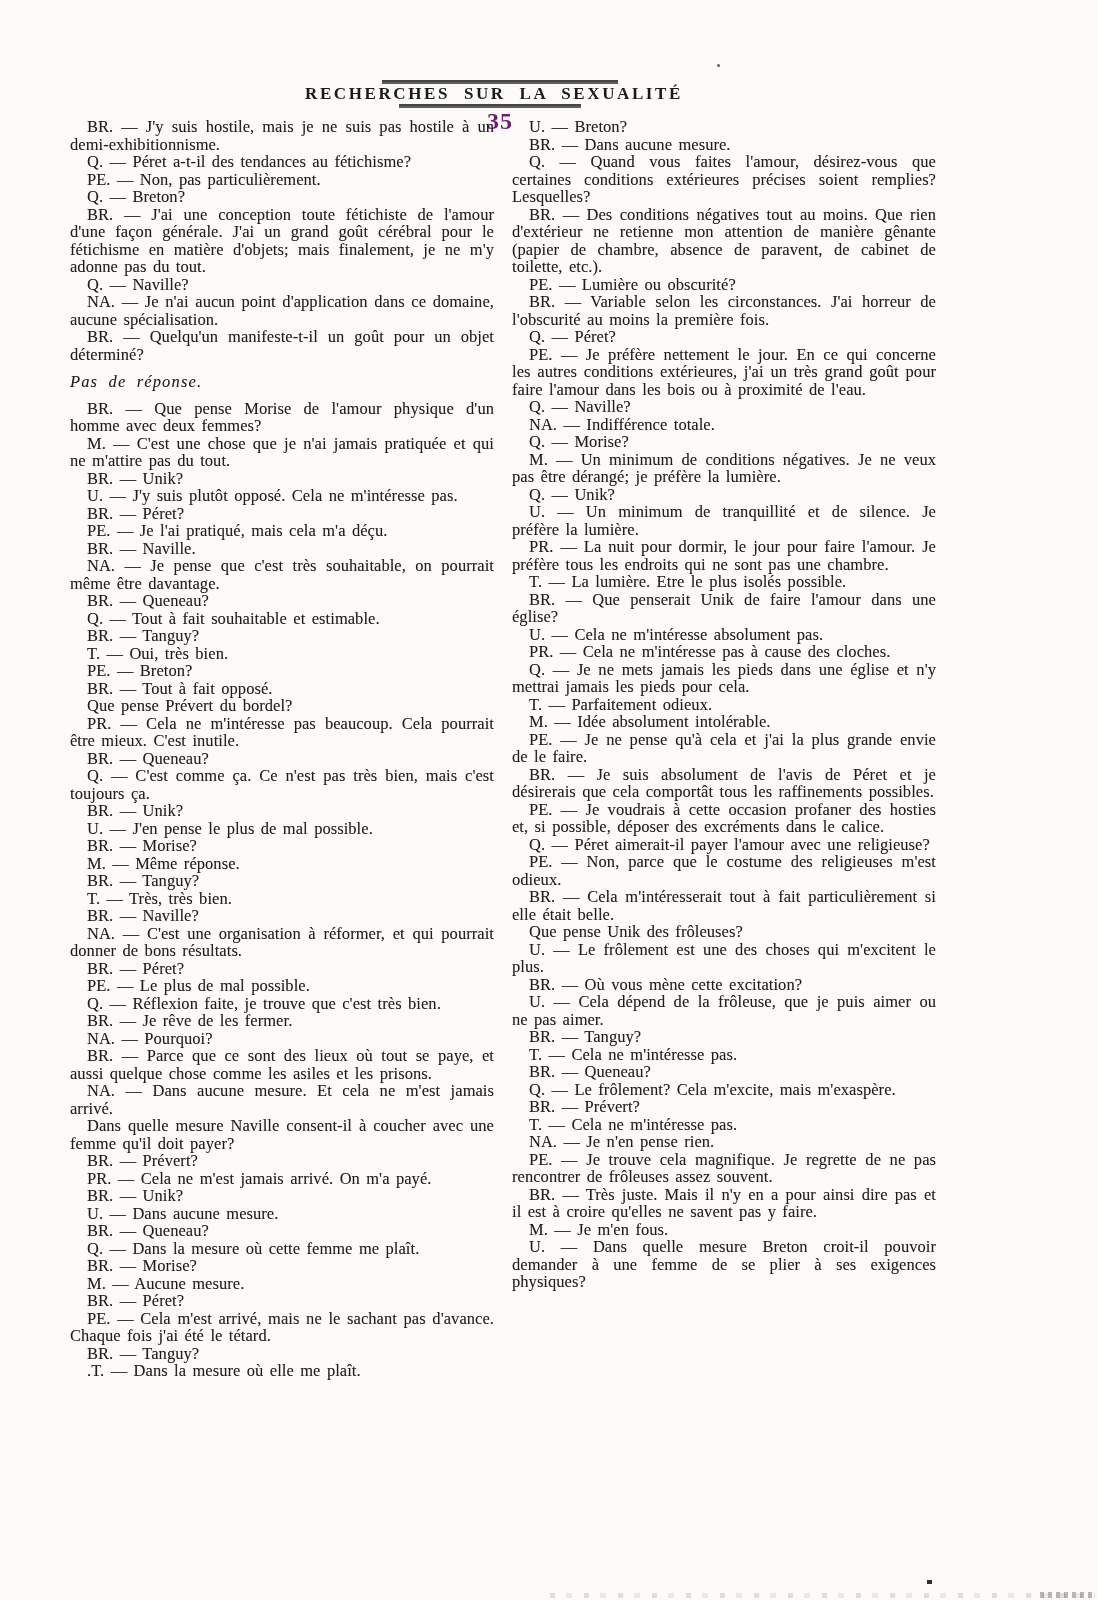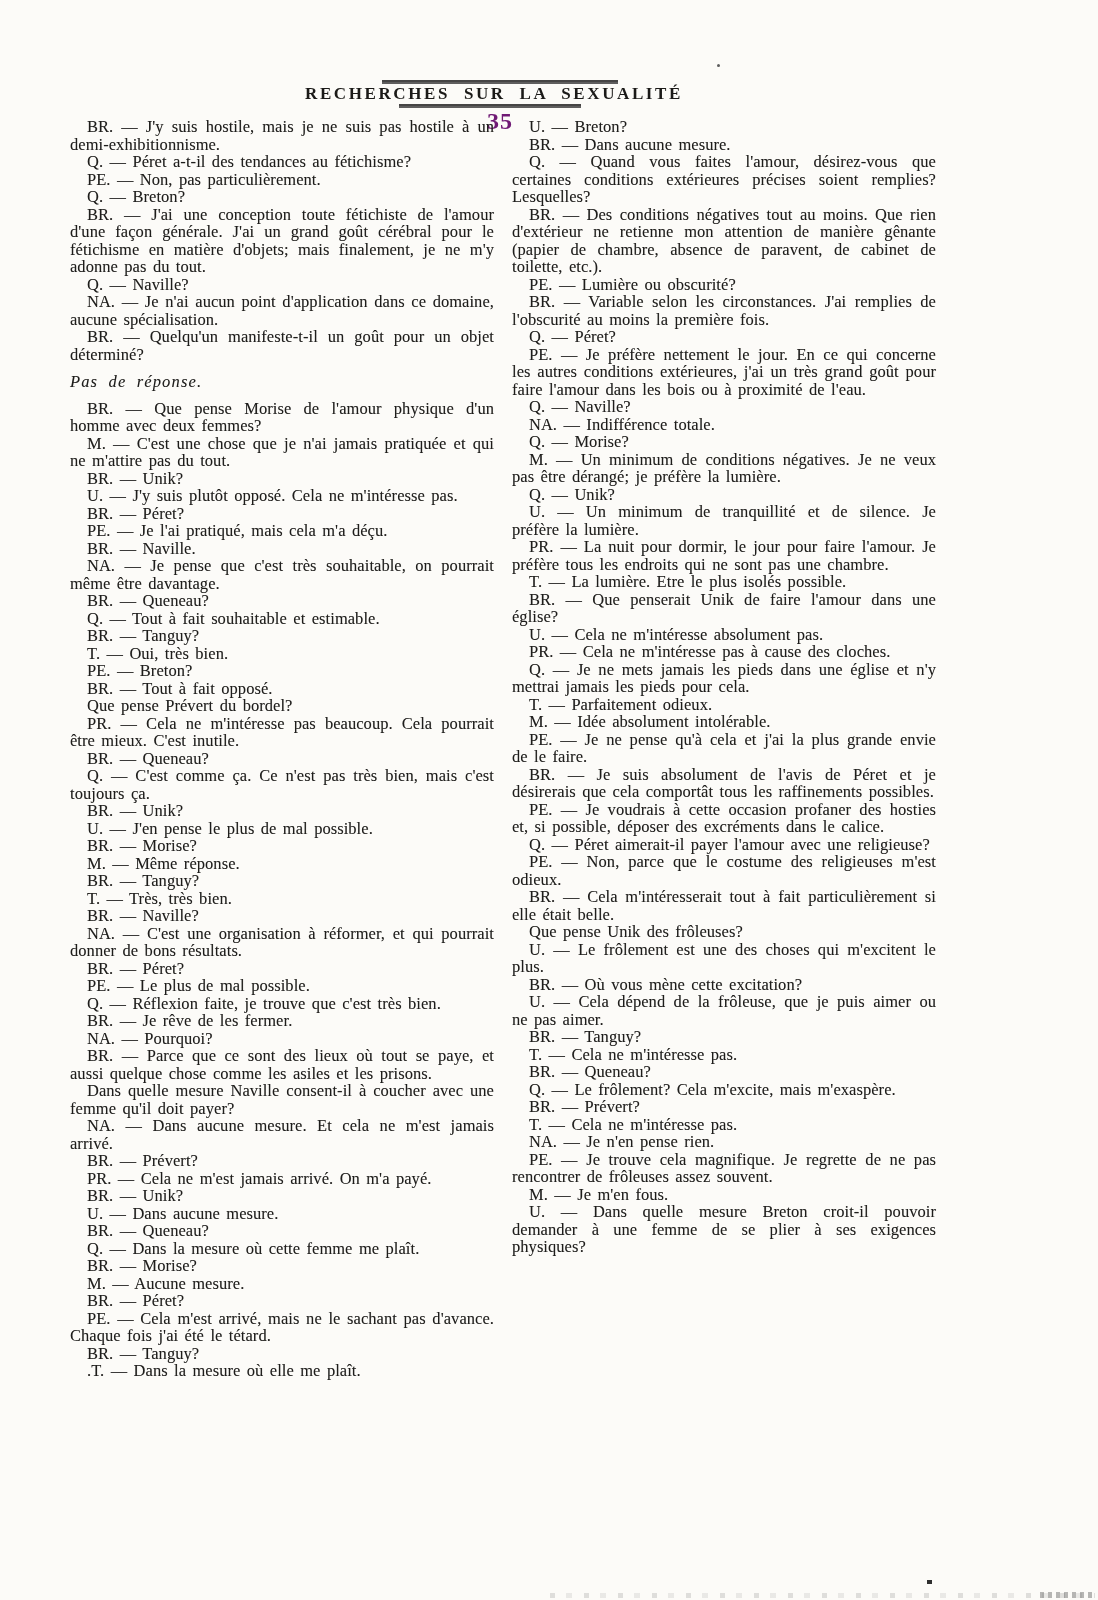--- a/index.html
+++ b/index.html
@@ -142,42 +142,42 @@
         <p class="para">BR. — Tanguy?</p>
         <p class="para">T. — Très, très bien.</p>
         <p class="para">BR. — Naville?</p>
         <p class="para">NA. — C'est une organisation à réformer, et qui pourrait donner de bons résultats.</p>
         <p class="para">BR. — Péret?</p>
         <p class="para">PE. — Le plus de mal possible.</p>
         <p class="para">Q. — Réflexion faite, je trouve que c'est très bien.</p>
         <p class="para">BR. — Je rêve de les fermer.</p>
         <p class="para">NA. — Pourquoi?</p>
         <p class="para">BR. — Parce que ce sont des lieux où tout se paye, et aussi quelque chose comme les asiles et les prisons.</p>
+        <p class="para">NA. — Dans aucune mesure. Et cela ne m'est jamais arrivé.</p>
         <p class="para">Dans quelle mesure Naville consent-il à coucher avec une femme qu'il doit payer?</p>
-        <p class="para">NA. — Dans aucune mesure. Et cela ne m'est jamais arrivé.</p>
         <p class="para">BR. — Prévert?</p>
         <p class="para">PR. — Cela ne m'est jamais arrivé. On m'a payé.</p>
         <p class="para">BR. — Unik?</p>
         <p class="para">U. — Dans aucune mesure.</p>
         <p class="para">BR. — Queneau?</p>
         <p class="para">Q. — Dans la mesure où cette femme me plaît.</p>
         <p class="para">BR. — Morise?</p>
         <p class="para">M. — Aucune mesure.</p>
         <p class="para">BR. — Péret?</p>
         <p class="para">PE. — Cela m'est arrivé, mais ne le sachant pas d'avance. Chaque fois j'ai été le tétard.</p>
         <p class="para">BR. — Tanguy?</p>
         <p class="para">.T. — Dans la mesure où elle me plaît.</p>
       </div>
     <div class="column">
         <p class="para">U. — Breton?</p>
         <p class="para">BR. — Dans aucune mesure.</p>
         <p class="para">Q. — Quand vous faites l'amour, désirez-vous que certaines conditions extérieures précises soient remplies? Lesquelles?</p>
         <p class="para">BR. — Des conditions négatives tout au moins. Que rien d'extérieur ne retienne mon attention de manière gênante (papier de chambre, absence de paravent, de cabinet de toilette, etc.).</p>
         <p class="para">PE. — Lumière ou obscurité?</p>
-        <p class="para">BR. — Variable selon les circonstances. J'ai remplies de l'obscurité au moins la première fois.</p>
+        <p class="para">BR. — Variable selon les circonstances. J'ai horreur de l'obscurité au moins la première fois.</p>
         <p class="para">Q. — Péret?</p>
         <p class="para">PE. — Je préfère nettement le jour. En ce qui concerne les autres conditions extérieures, j'ai un très grand goût pour faire l'amour dans les bois ou à proximité de l'eau.</p>
         <p class="para">Q. — Naville?</p>
         <p class="para">NA. — Indifférence totale.</p>
         <p class="para">Q. — Morise?</p>
         <p class="para">M. — Un minimum de conditions négatives. Je ne veux pas être dérangé; je préfère la lumière.</p>
         <p class="para">Q. — Unik?</p>
         <p class="para">U. — Un minimum de tranquillité et de silence. Je préfère la lumière.</p>
         <p class="para">PR. — La nuit pour dormir, le jour pour faire l'amour. Je préfère tous les endroits qui ne sont pas une chambre.</p>
         <p class="para">T. — La lumière. Etre le plus isolés possible.</p>
@@ -198,20 +198,21 @@
         <p class="para">BR. — Où vous mène cette excitation?</p>
         <p class="para">U. — Cela dépend de la frôleuse, que je puis aimer ou ne pas aimer.</p>
         <p class="para">BR. — Tanguy?</p>
         <p class="para">T. — Cela ne m'intéresse pas.</p>
         <p class="para">BR. — Queneau?</p>
         <p class="para">Q. — Le frôlement? Cela m'excite, mais m'exaspère.</p>
         <p class="para">BR. — Prévert?</p>
         <p class="para">T. — Cela ne m'intéresse pas.</p>
         <p class="para">NA. — Je n'en pense rien.</p>
         <p class="para">PE. — Je trouve cela magnifique. Je regrette de ne pas rencontrer de frôleuses assez souvent.</p>
+        <p class="para">BR. — Très juste. Mais il n'y en a pour ainsi dire pas et il est à croire qu'elles ne savent pas y faire.</p>
         <p class="para">M. — Je m'en fous.</p>
         <p class="para">U. — Dans quelle mesure Breton croit-il pouvoir demander à une femme de se plier à ses exigences physiques?</p>
       </div>
   </div>
 
   <div class="artifact dot-top"></div>
   <div class="artifact speck-bottom"></div>
   <div class="artifact smudge-bottom"></div>
   <div class="artifact smudge-dark"></div>
 

